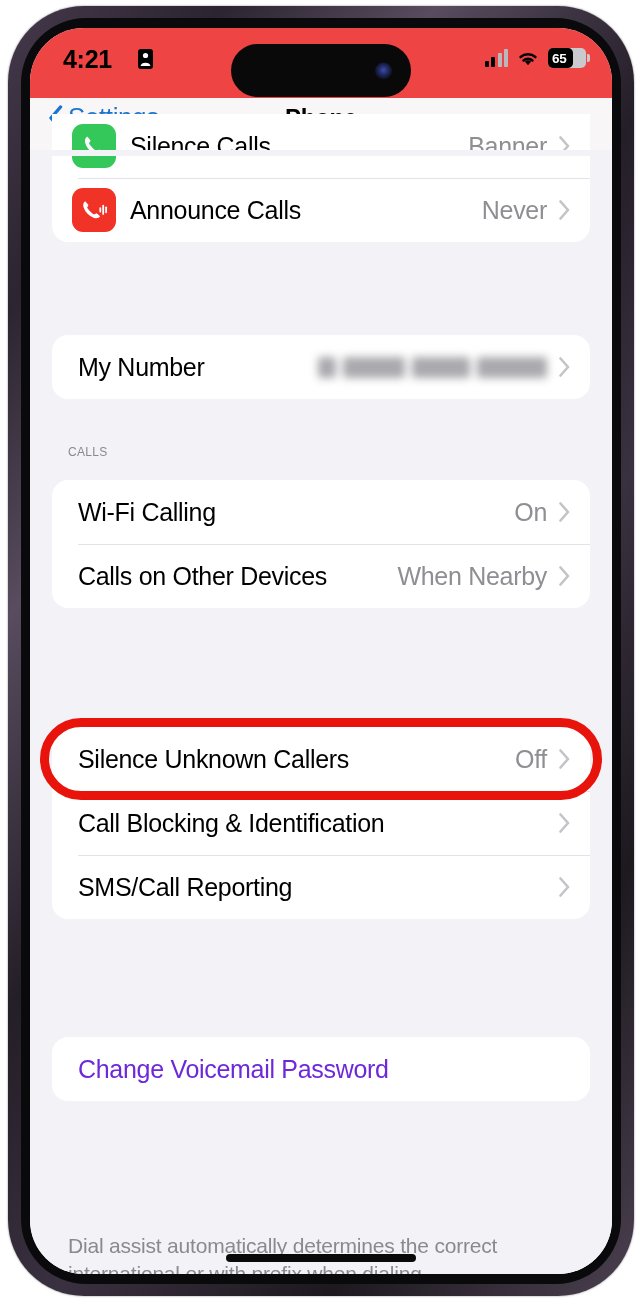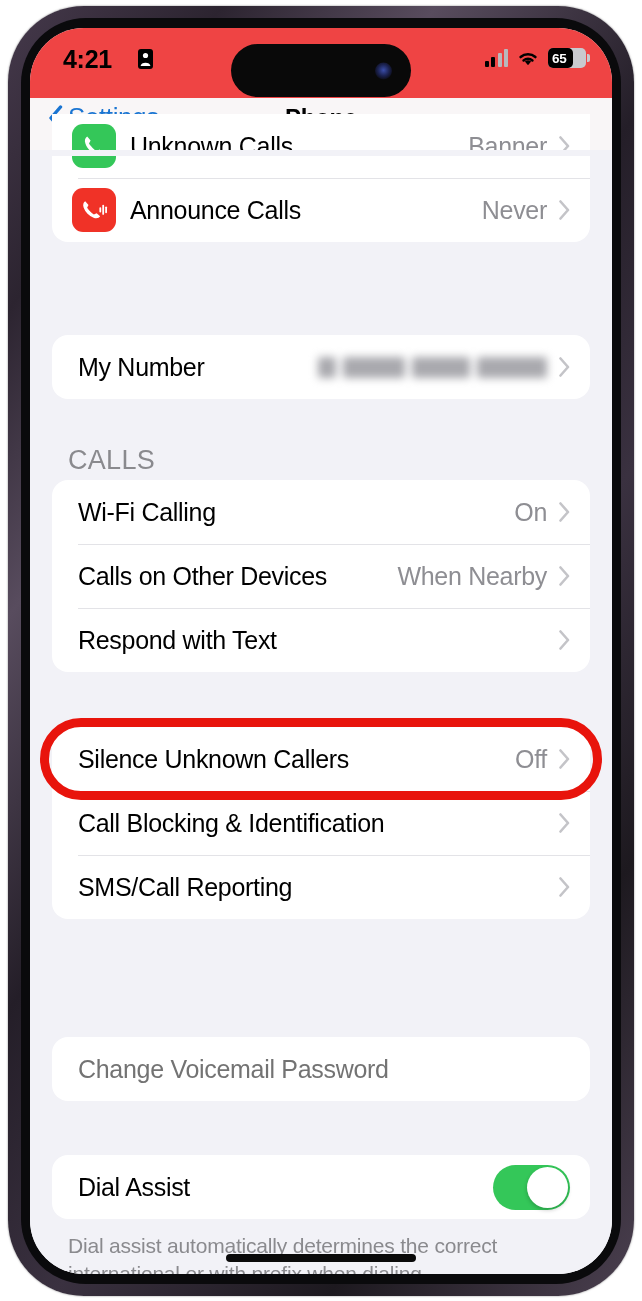--- a/index.html
+++ b/index.html
@@ -229,21 +229,21 @@
     justify-content: center;
   }
   .row-icon.green { background: #34c759; }
   .row-icon.red { background: #f03227; }
   .row-label {
     font-size: 25px;
     color: #000;
     letter-spacing: -0.3px;
     white-space: nowrap;
   }
-  .row-label.link { color: #737373; }
+  .row-label.link { color: #6d28d9; }
   .row-value {
     margin-left: auto;
     font-size: 25px;
     color: #8e8e93;
     letter-spacing: -0.3px;
     white-space: nowrap;
   }
   .chevron-right {
     margin-left: 12px;
     width: 11px; height: 20px;
@@ -264,21 +264,21 @@
     display: block;
     height: 21px;
     background: #a9a9ae;
     border-radius: 2px;
   }
 
   
   .section-header {
     position: absolute;
     left: 38px;
-    font-size: 27px;
+    font-size: 12px;
     color: #8a8a8e;
     letter-spacing: 0.3px;
   }
 
   
   .toggle {
     margin-left: auto;
     width: 77px; height: 45px;
     border-radius: 23px;
     background: #34c759;
@@ -396,21 +396,21 @@
 
     <div class="content">
 
       <div class="group no-round-top" style="top:-36px;">
         <div class="row with-icon">
           <span class="row-icon green">
             <svg viewBox="0 0 26 26" width="26" height="26">
               <path d="M6.2 3.4 C4.2 4.6 3.2 7.2 4.4 10.6 C6.2 15.8 10.2 19.8 15.4 21.6 C18.8 22.8 21.4 21.8 22.6 19.8 L18.6 16.4 L15.6 18 C13.2 16.6 9.4 12.8 8 10.4 L9.6 7.4 Z" fill="#fff"></path>
             </svg>
           </span>
-          <span class="row-label">Unknown Calls</span>
+          <span class="row-label">Silence Calls</span>
           <span class="row-value">Banner</span>
           <svg class="chevron-right" viewBox="0 0 11 20">
             <path d="M1.5 1.5 L9 10 L1.5 18.5" stroke="#c4c4c8" stroke-width="2.6" fill="none" stroke-linecap="round" stroke-linejoin="round"></path>
           </svg>
         </div>
         <div class="row with-icon">
           <span class="row-icon red">
             <svg viewBox="0 0 28 26" width="28" height="26">
               <path d="M5.2 4.2 C3.4 5.4 2.6 7.8 3.7 10.8 C5.4 15.5 8.9 19 13.6 20.7 C16.6 21.8 19 21 20.2 19.2 L16.6 16.2 L13.9 17.6 C11.8 16.3 8.4 12.9 7.1 10.8 L8.5 8.1 Z" fill="#fff"></path>
               <rect x="19.4" y="10.2" width="1.8" height="5.2" rx="0.9" fill="#fff"></rect>
@@ -452,26 +452,20 @@
             <path d="M1.5 1.5 L9 10 L1.5 18.5" stroke="#c4c4c8" stroke-width="2.6" fill="none" stroke-linecap="round" stroke-linejoin="round"></path>
           </svg>
         </div>
         <div class="row">
           <span class="row-label">Calls on Other Devices</span>
           <span class="row-value">When Nearby</span>
           <svg class="chevron-right" viewBox="0 0 11 20">
             <path d="M1.5 1.5 L9 10 L1.5 18.5" stroke="#c4c4c8" stroke-width="2.6" fill="none" stroke-linecap="round" stroke-linejoin="round"></path>
           </svg>
         </div>
-        <div class="row">
-          <span class="row-label">Respond with Text</span>
-          <svg class="chevron-right only" viewBox="0 0 11 20">
-            <path d="M1.5 1.5 L9 10 L1.5 18.5" stroke="#c4c4c8" stroke-width="2.6" fill="none" stroke-linecap="round" stroke-linejoin="round"></path>
-          </svg>
-        </div>
       </div>
 
       <div class="group" style="top:577px;">
         <div class="row">
           <span class="row-label">Silence Unknown Callers</span>
           <span class="row-value">Off</span>
           <svg class="chevron-right" viewBox="0 0 11 20">
             <path d="M1.5 1.5 L9 10 L1.5 18.5" stroke="#c4c4c8" stroke-width="2.6" fill="none" stroke-linecap="round" stroke-linejoin="round"></path>
           </svg>
         </div>
@@ -488,28 +482,20 @@
           </svg>
         </div>
       </div>
 
       <div class="group" style="top:887px;">
         <div class="row">
           <span class="row-label link">Change Voicemail Password</span>
         </div>
       </div>
 
-      <div class="group" style="top:1005px;">
-        <div class="row">
-          <span class="row-label">Dial Assist</span>
-          <span class="toggle">
-            <span class="toggle-knob"></span>
-          </span>
-        </div>
-      </div>
 
       <div class="footer-note" style="top:1082px;">Dial assist automatically determines the correct international or with prefix when dialing.</div>
 
     </div>
 
     <div class="annotation-oval"></div>
 
     <div class="home-indicator"></div>
 
   </div>

